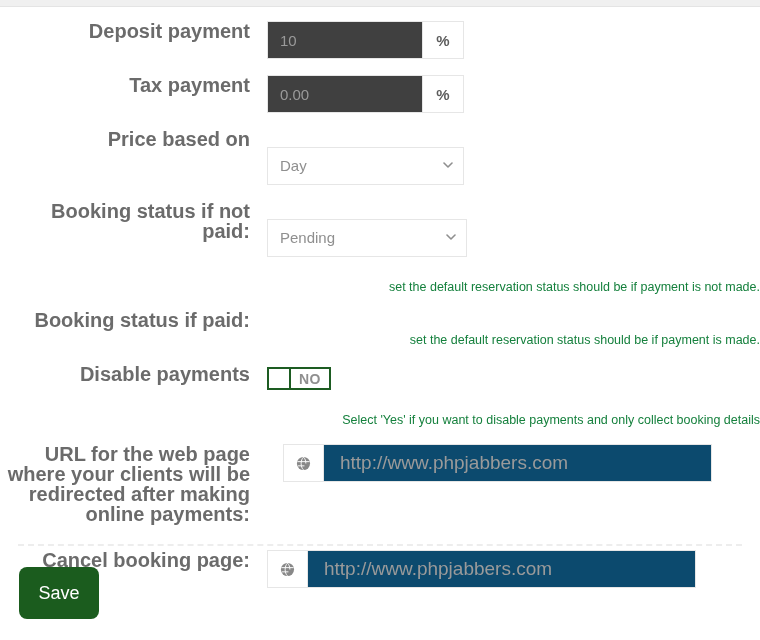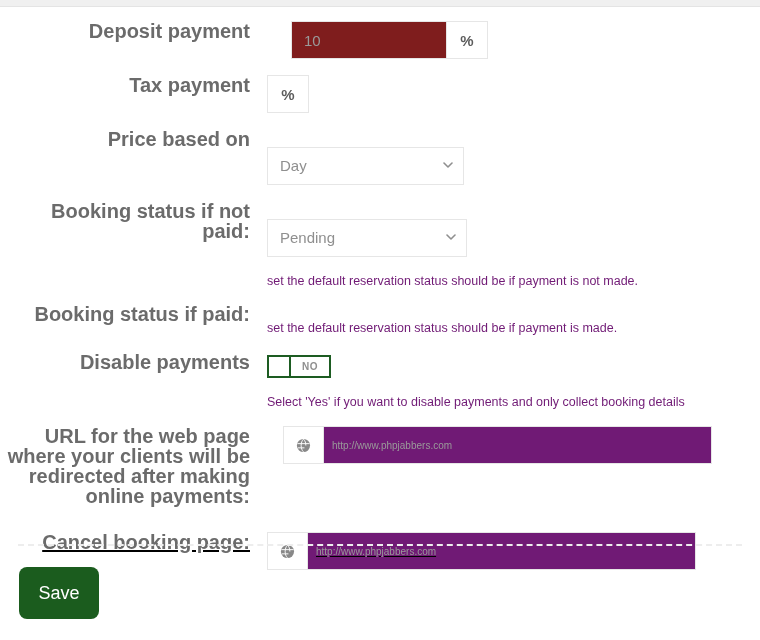--- a/index.html
+++ b/index.html
@@ -48,28 +48,27 @@
   }
 
   
   .input-group {
     display: flex;
     align-items: stretch;
   }
   .form-control {
     height: 38px;
     border: 1px solid #e6e6e6;
-    background: #7f1d1d;
+    background: #404040;
     font-size: 15px;
     color: #9a9a9a;
     padding: 0 12px;
     line-height: 36px;
     font-family: "Liberation Sans", sans-serif;
     outline: none;
-    margin-left: 24px;
   }
   .form-control::placeholder { color: #9a9a9a; opacity: 1; }
 
   .pct-input { width: 155px; border-right: none; }
   .addon-pct {
     width: 42px;
     height: 38px;
     border: 1px solid #e6e6e6;
     background: #fff;
     display: flex;
@@ -106,23 +105,24 @@
     position: absolute;
     right: 11px;
     top: 15px;
     width: 10px; height: 6px;
     pointer-events: none;
   }
   .chev svg { display: block; }
 
   .help {
     font-size: 12.5px;
-    color: #701a75;
-    margin-top: 16px;
+    color: #15803d;
+    margin-top: 22px;
     line-height: 16px;
+    text-align: right;
   }
 
   
   .toggle {
     width: 64px;
     height: 23px;
     border: 2px solid #1d5c22;
     background: #fff;
     display: flex;
     align-items: stretch;
@@ -132,21 +132,21 @@
   .toggle .knob {
     width: 22px;
     background: #ffffff;
     border-right: 2px solid #1d5c22;
   }
   .toggle .tlabel {
     flex: 1;
     display: flex;
     align-items: center;
     justify-content: center;
-    font-size: 10px;
+    font-size: 14px;
     font-weight: bold;
     color: #8f8f8f;
     letter-spacing: .5px;
   }
 
   
   .url-group { display: flex; align-items: stretch; }
   .addon-globe {
     width: 40px;
     height: 38px;
@@ -154,24 +154,24 @@
     border-right: none;
     background: #fff;
     display: flex;
     align-items: center;
     justify-content: center;
   }
   .url-input {
     width: 389px;
     height: 38px;
     border: 1px solid #e6e6e6;
-    background: #701a75;
-    font-size: 10px;
+    background: #0c4a6e;
+    font-size: 19px;
     color: #9a9a9a;
-    padding: 0 8px;
+    padding: 0 16px;
     font-family: "Liberation Sans", sans-serif;
     outline: none;
   }
   .url-input::placeholder { color: #9a9a9a; opacity: 1; }
 
   .divider {
     position: absolute;
     left: 18px;
     width: 724px;
     top: 544px;
@@ -209,20 +209,21 @@
           <input class="form-control pct-input" type="text" value="10" style="">
           <div class="addon-pct">%</div>
         </div>
       </div>
     </div>
 
     <div class="row" style="padding-top:16px;">
       <div class="label-col">Tax payment</div>
       <div class="field-col">
         <div class="input-group">
+          <input class="form-control pct-input" type="text" value="0.00" style="">
           <div class="addon-pct">%</div>
         </div>
       </div>
     </div>
 
     <div class="row" style="padding-top:16px;justify-content:flex-end;">
       <div class="label-col">Price based on</div>
       <div class="field-col">
         <div class="select-wrap">
           <select class="form-select">
@@ -282,21 +283,21 @@
               <path d="M8 1.3c-1.6 1.3-2.5 3.8-2.5 6.7s.9 5.4 2.5 6.7" fill="none" stroke="#ffffff" stroke-width="1"></path>
               <path d="M8 1.3c1.6 1.3 2.5 3.8 2.5 6.7" fill="none" stroke="#ffffff" stroke-width="1"></path>
               <path d="M1.5 6h13M2 10.5h7" fill="none" stroke="#ffffff" stroke-width="1"></path>
             </svg>
           </div>
           <input class="url-input" type="text" placeholder="http://www.phpjabbers.com" style="">
         </div>
       </div>
     </div>
 
-    <div class="row" style="padding-top:26px;text-decoration:underline;">
+    <div class="row" style="padding-top:26px;">
       <div class="label-col">Cancel booking page:</div>
       <div class="field-col">
         <div class="url-group">
           <div class="addon-globe">
             <svg viewBox="0 0 16 16" width="15" height="15">
               <circle cx="8" cy="8" r="7" fill="#888888"></circle>
               <path d="M8 1.3c-1.6 1.3-2.5 3.8-2.5 6.7s.9 5.4 2.5 6.7" fill="none" stroke="#ffffff" stroke-width="1"></path>
               <path d="M8 1.3c1.6 1.3 2.5 3.8 2.5 6.7" fill="none" stroke="#ffffff" stroke-width="1"></path>
               <path d="M1.5 6h13M2 10.5h7" fill="none" stroke="#ffffff" stroke-width="1"></path>
             </svg>

